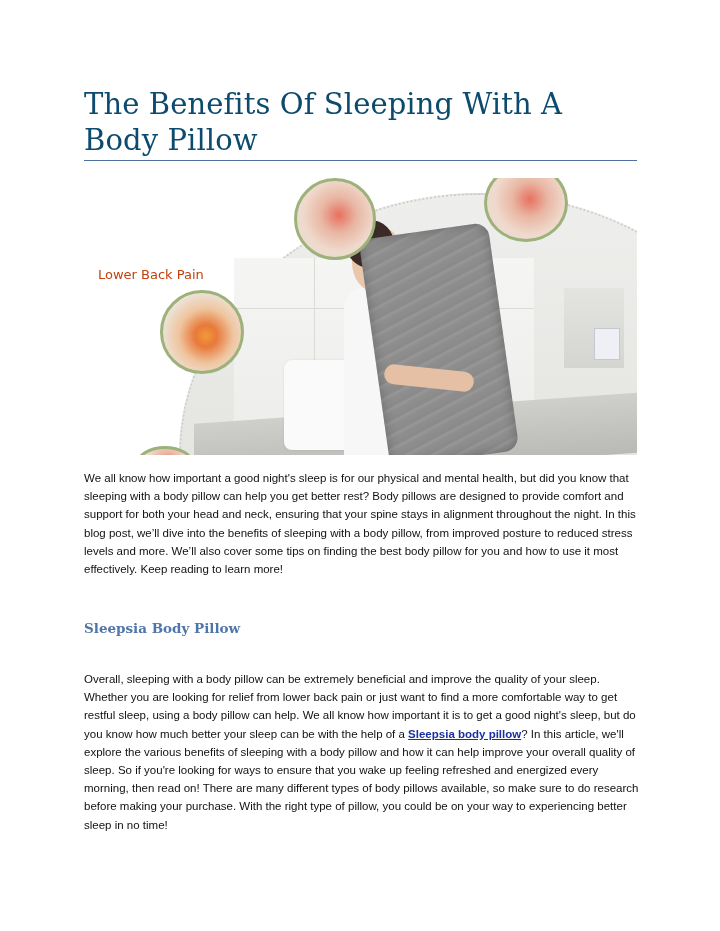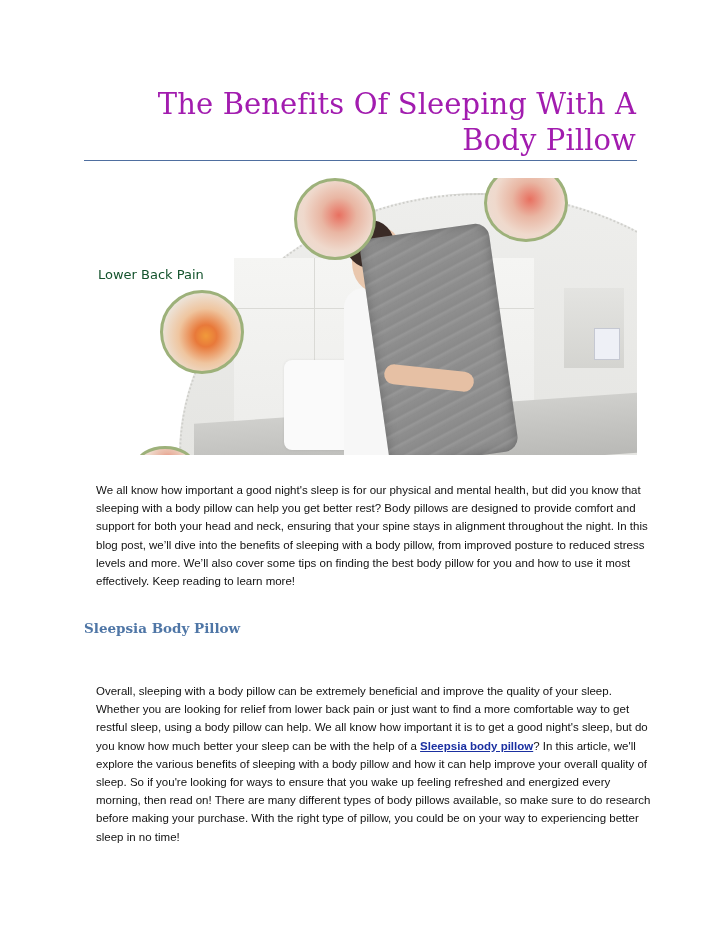--- a/index.html
+++ b/index.html
@@ -1,46 +1,46 @@
 <!DOCTYPE html>
 <html><head>
 <meta charset="utf-8">
 <style>
   html, body { margin: 0; padding: 0; background: #ffffff; }
   body { width: 720px; height: 931px; position: relative; overflow: hidden; font-family: "Liberation Sans", sans-serif; }
   .page { position: absolute; left: 0; top: 0; width: 720px; height: 931px; background: #fff; }
   .title {
     position: absolute; left: 84px; top: 86px; width: 552px;
     font-family: "DejaVu Serif", "Liberation Serif", serif;
-    font-size: 29px; line-height: 36px; color: #a21caf; letter-spacing: 0.1px;
-    font-weight: normal; margin: 0; text-align: right;
+    font-size: 29px; line-height: 36px; color: #0c4a6e; letter-spacing: 0.1px;
+    font-weight: normal; margin: 0;
   }
   .title-rule { position: absolute; left: 84px; top: 160px; width: 553px; height: 1px; background: #4f6fa0; }
 
   
   .hero { position: absolute; left: 84px; top: 178px; width: 553px; height: 277px; overflow: hidden; background: #ffffff; }
   .hero .room { position: absolute; left: 95px; top: 15px; width: 600px; height: 520px; border-radius: 50%; background: linear-gradient(180deg, #eeeeec 0%, #e6e6e3 45%, #dcdcd8 100%); border: 2px dotted #d0d0cc; }
   .hero .headboard { position: absolute; left: 150px; top: 80px; width: 300px; height: 200px; background: linear-gradient(180deg,#f5f5f3,#ececea); }
   .hero .tile-line { position: absolute; background: #dadad6; }
   .hero .bed { position: absolute; left: 110px; top: 230px; width: 450px; height: 60px; background: linear-gradient(180deg,#cfcfcc,#b9b9b6); transform: skewY(-4deg); }
   .hero .white-pillow { position: absolute; left: 200px; top: 182px; width: 70px; height: 90px; background: #fafafa; border-radius: 8px; box-shadow: 0 0 3px rgba(0,0,0,0.08); }
   .hero .person-body { position: absolute; left: 260px; top: 110px; width: 60px; height: 170px; background: #f7f7f7; border-radius: 20px 20px 0 0; }
   .hero .head { position: absolute; left: 268px; top: 48px; width: 52px; height: 66px; background: #e9c7ad; border-radius: 50% 50% 45% 45%; }
   .hero .hair { position: absolute; left: 262px; top: 42px; width: 48px; height: 48px; background: #3a2b26; border-radius: 50% 50% 20% 50%; }
   .hero .gray-pillow { position: absolute; left: 290px; top: 52px; width: 130px; height: 230px; background: repeating-linear-gradient(160deg, #8e8e8e 0px, #8a8a8a 6px, #979797 8px, #8c8c8c 12px); border-radius: 14px; transform: rotate(-8deg); box-shadow: inset 0 0 12px rgba(0,0,0,0.25); }
   .hero .arm { position: absolute; left: 300px; top: 190px; width: 90px; height: 20px; background: #e6c0a4; border-radius: 10px; transform: rotate(6deg); }
   .hero .shelf { position: absolute; left: 480px; top: 110px; width: 60px; height: 80px; background: linear-gradient(180deg,#e2e2df,#cfcfcb); opacity: 0.8; }
   .hero .shelf-card { position: absolute; left: 510px; top: 150px; width: 24px; height: 30px; background: #eef0f6; border: 1px solid #c5c8d2; }
   .hero .bubble { position: absolute; border-radius: 50%; border: 3px solid #9db17a; overflow: hidden; background: radial-gradient(circle at 55% 45%, #e87060 0%, #e9b6a3 30%, #efd9cc 60%, #e9e1da 100%); }
   .hero .bubble.hip { background: radial-gradient(circle at 55% 55%, #f19a3a 0%, #e8793a 18%, #efc59f 45%, #ece6de 75%); }
-  .hero .label { position: absolute; font-family: "DejaVu Sans", sans-serif; color: #14532d; font-size: 13px; }
+  .hero .label { position: absolute; font-family: "DejaVu Sans", sans-serif; color: #c2410c; font-size: 13px; }
 
   .body-text {
     position: absolute; left: 84px; width: 560px;
-    font-family: "Liberation Sans", sans-serif; font-size: 11.5px; line-height: 18.2px; color: #111; margin: 12px;
+    font-family: "Liberation Sans", sans-serif; font-size: 11.5px; line-height: 18.2px; color: #111; margin: 0;
   }
   .p1 { top: 469px; }
   .p2 { top: 670px; }
   .subhead {
     position: absolute; left: 84px; top: 620px;
     font-family: "DejaVu Serif", "Liberation Serif", serif; font-weight: bold; font-size: 13.5px; color: #4f76a6; margin: 0;
   }
   .link { color: #1a2fa0; font-weight: bold; text-decoration: underline; cursor: pointer; }
 </style>
 </head>

